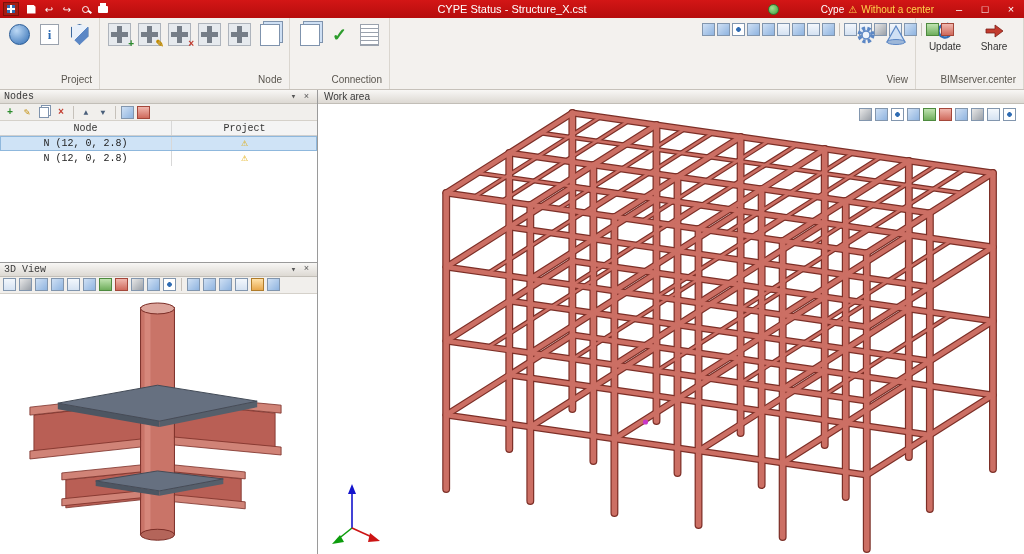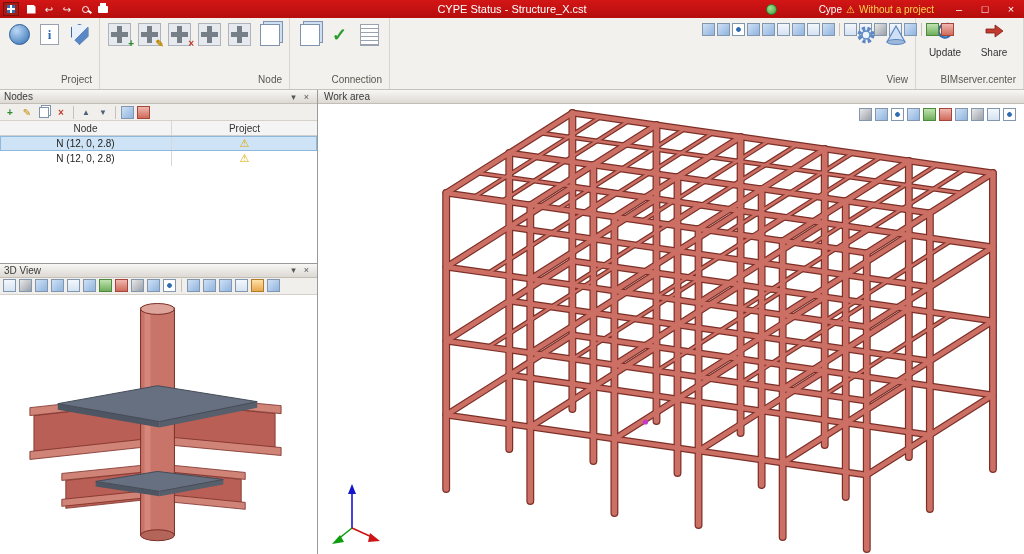--- a/index.html
+++ b/index.html
@@ -43,36 +43,36 @@
   .badge.edit{color:#c08a00;}
   .badge.del{color:#c23b2e;}
   .ri-copy{width:20px;height:22px;background:#fff;border:1px solid #7f93ad;box-shadow:3px -3px 0 -1px #cfe0f4,3px -3px 0 0 #7f93ad;}
   .ri-check{font-size:18px;font-weight:bold;color:#2c9c2c;}
   .ri-report{width:19px;height:22px;background:
      repeating-linear-gradient(#fff 0 3px,#9aa2ad 3px 4px);border:1px solid #9aa2ad;}
   .ri-calc{width:20px;height:23px;background:linear-gradient(#5b87c5 0 6px,#fff 6px),#fff;border:1px solid #44699c;}
   .ri-table{width:22px;height:20px;border:1px solid #44699c;background:
      repeating-linear-gradient(90deg,transparent 0 6px,#9db7d8 6px 7px),
      repeating-linear-gradient(transparent 0 5px,#9db7d8 5px 6px),#eef4fb;}
-  .bimbtn{display:flex;flex-direction:column;align-items:center;gap:7px;width:44px;}
+  .bimbtn{display:flex;flex-direction:column;align-items:center;gap:1px;width:44px;}
   .bimcap{font-size:10px;color:#333;}
   .spacer{flex:1;position:relative;}
   .mini-row{position:absolute;left:312px;top:5px;display:flex;gap:2px;align-items:center;}
   .mi{width:13px;height:13px;border:1px solid #8296ae;background:linear-gradient(#f3f7fc,#d5e2f2);display:inline-block;}
   .mi.b{background:linear-gradient(135deg,#cfe0f4,#8fb4e0);}
   .mi.g{background:linear-gradient(#bfe3b0,#6fae5c);border-color:#4d8a3e;}
   .mi.r{background:linear-gradient(#f0b7ae,#cf6a5c);border-color:#a4473a;}
   .mi.k{background:linear-gradient(135deg,#e8e8e8,#9aa0a8);}
   .mi.e{background:radial-gradient(ellipse at center,#2f6cb3 28%,#fff 30%);}
   .mi.o{background:linear-gradient(#ffe1a8,#e8a84c);border-color:#b07c2a;}
   .vsep{width:1px;height:13px;background:#c6c1ba;margin:0 2px;}
 
   
   .main{display:flex;height:464px;}
-  .left{width:318px;border-right:1px solid #9a9a9a;display:flex;flex-direction:column;background:#fff;}
+  .left{width:318px;border-right:1px solid #9a9a9a;display:flex;flex-direction:column;background:#fff;font-family:Liberation Mono, monospace;}
   .right{flex:1;display:flex;flex-direction:column;background:#6d28d9;}
 
   .phead{height:14px;background:linear-gradient(#f8f7f5,#ddd9d3);border-bottom:1px solid #c2beb7;display:flex;align-items:center;font-size:10px;color:#3a3a3a;padding:0 4px;}
   .phead .ph-title{flex:1;}
   .phead .phbtn{width:13px;text-align:center;color:#555;font-size:9px;cursor:default;}
 
   .ptoolbar{height:17px;background:#f1efec;border-bottom:1px solid #d5d1ca;display:flex;align-items:center;gap:3px;padding:0 3px;}
   .tg{width:14px;height:14px;display:grid;place-items:center;font-size:10px;font-weight:bold;}
   .tg.add{color:#2c8c2c;}
   .tg.edit{color:#c08a00;font-weight:normal;}
@@ -112,21 +112,21 @@
       <span class="mag"></span>
     </span>
   <span class="tbtn">
       <span class="printer"></span>
     </span>
   <div class="win-title">CYPE Status - Structure_X.cst</div>
   <div class="tb-right">
     <span class="cloud-dot"></span>
     <span class="cloud-label">Cype</span>
     <span class="warn-glyph">⚠</span>
-    <span class="warn-label">Without a project</span>
+    <span class="warn-label">Without a center</span>
     <span class="wbtn">–</span>
     <span class="wbtn">□</span>
     <span class="wbtn">×</span>
   </div>
 </div>
 
 <div class="ribbon">
 
   <div class="rgroup">
     <div class="ricons">

